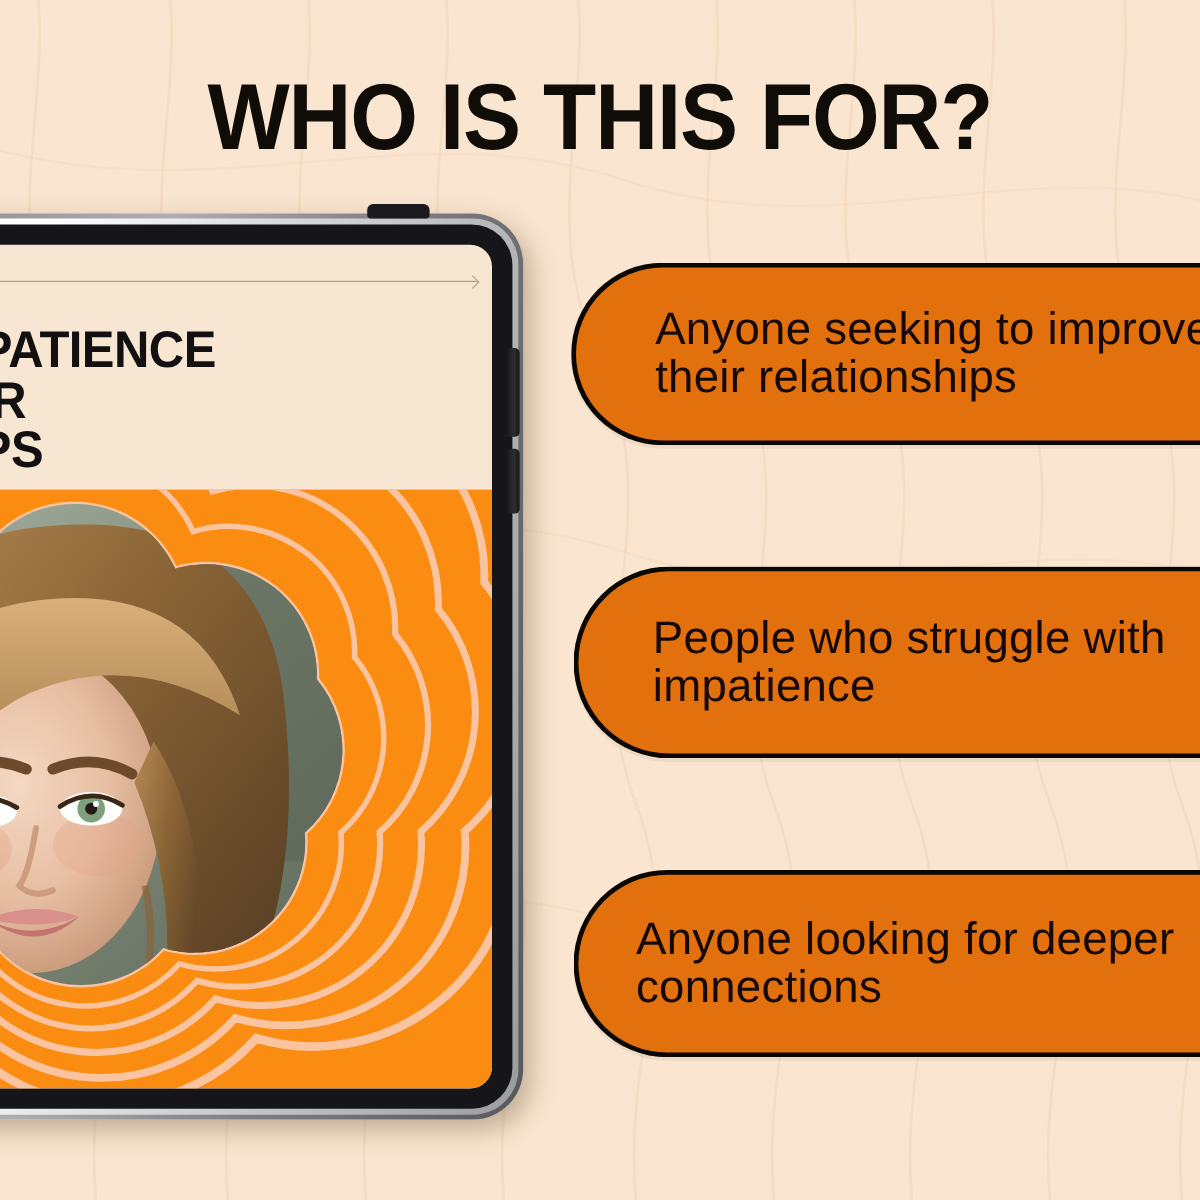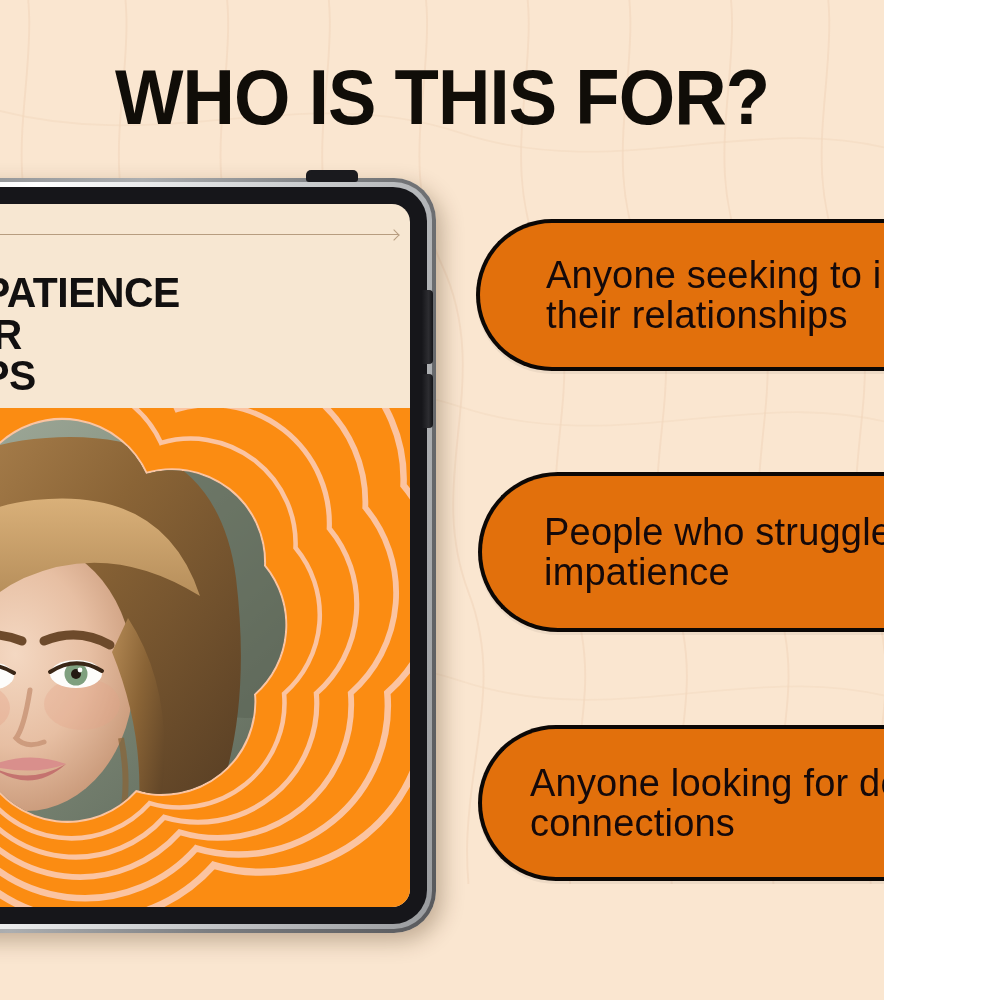--- a/index.html
+++ b/index.html
@@ -5,21 +5,21 @@
   * { margin:0; padding:0; box-sizing:border-box; }
 
   html, body {
     width:1000px; height:1000px;
     overflow:hidden;
     font-family:"Liberation Sans", sans-serif;
   }
 
   #stage {
     position:relative;
-    width:884px; height:1000px;
+    width:1000px; height:1000px;
     background:#fae6d0;
     overflow:hidden;
   }
 
   
   .bg-texture {
     position:absolute; inset:0;
     pointer-events:none;
     opacity:.55;
   }

